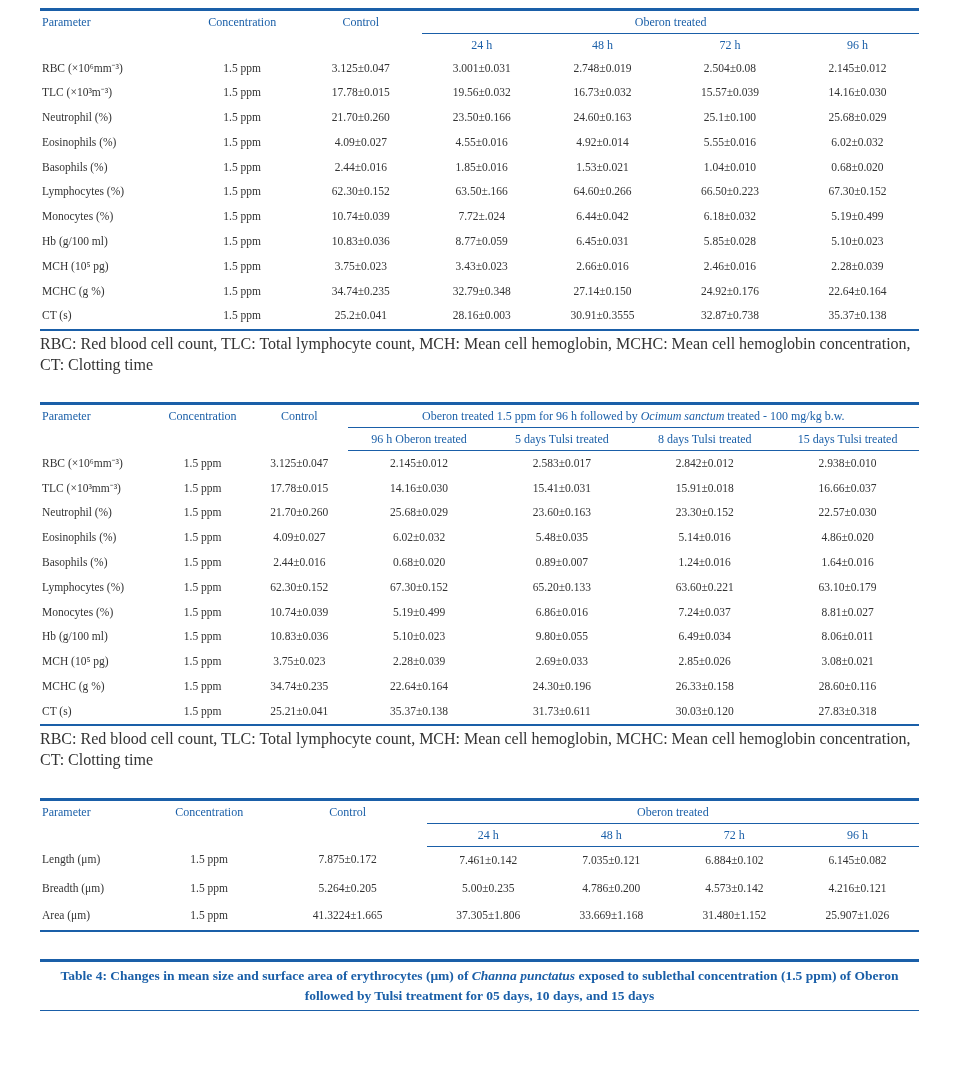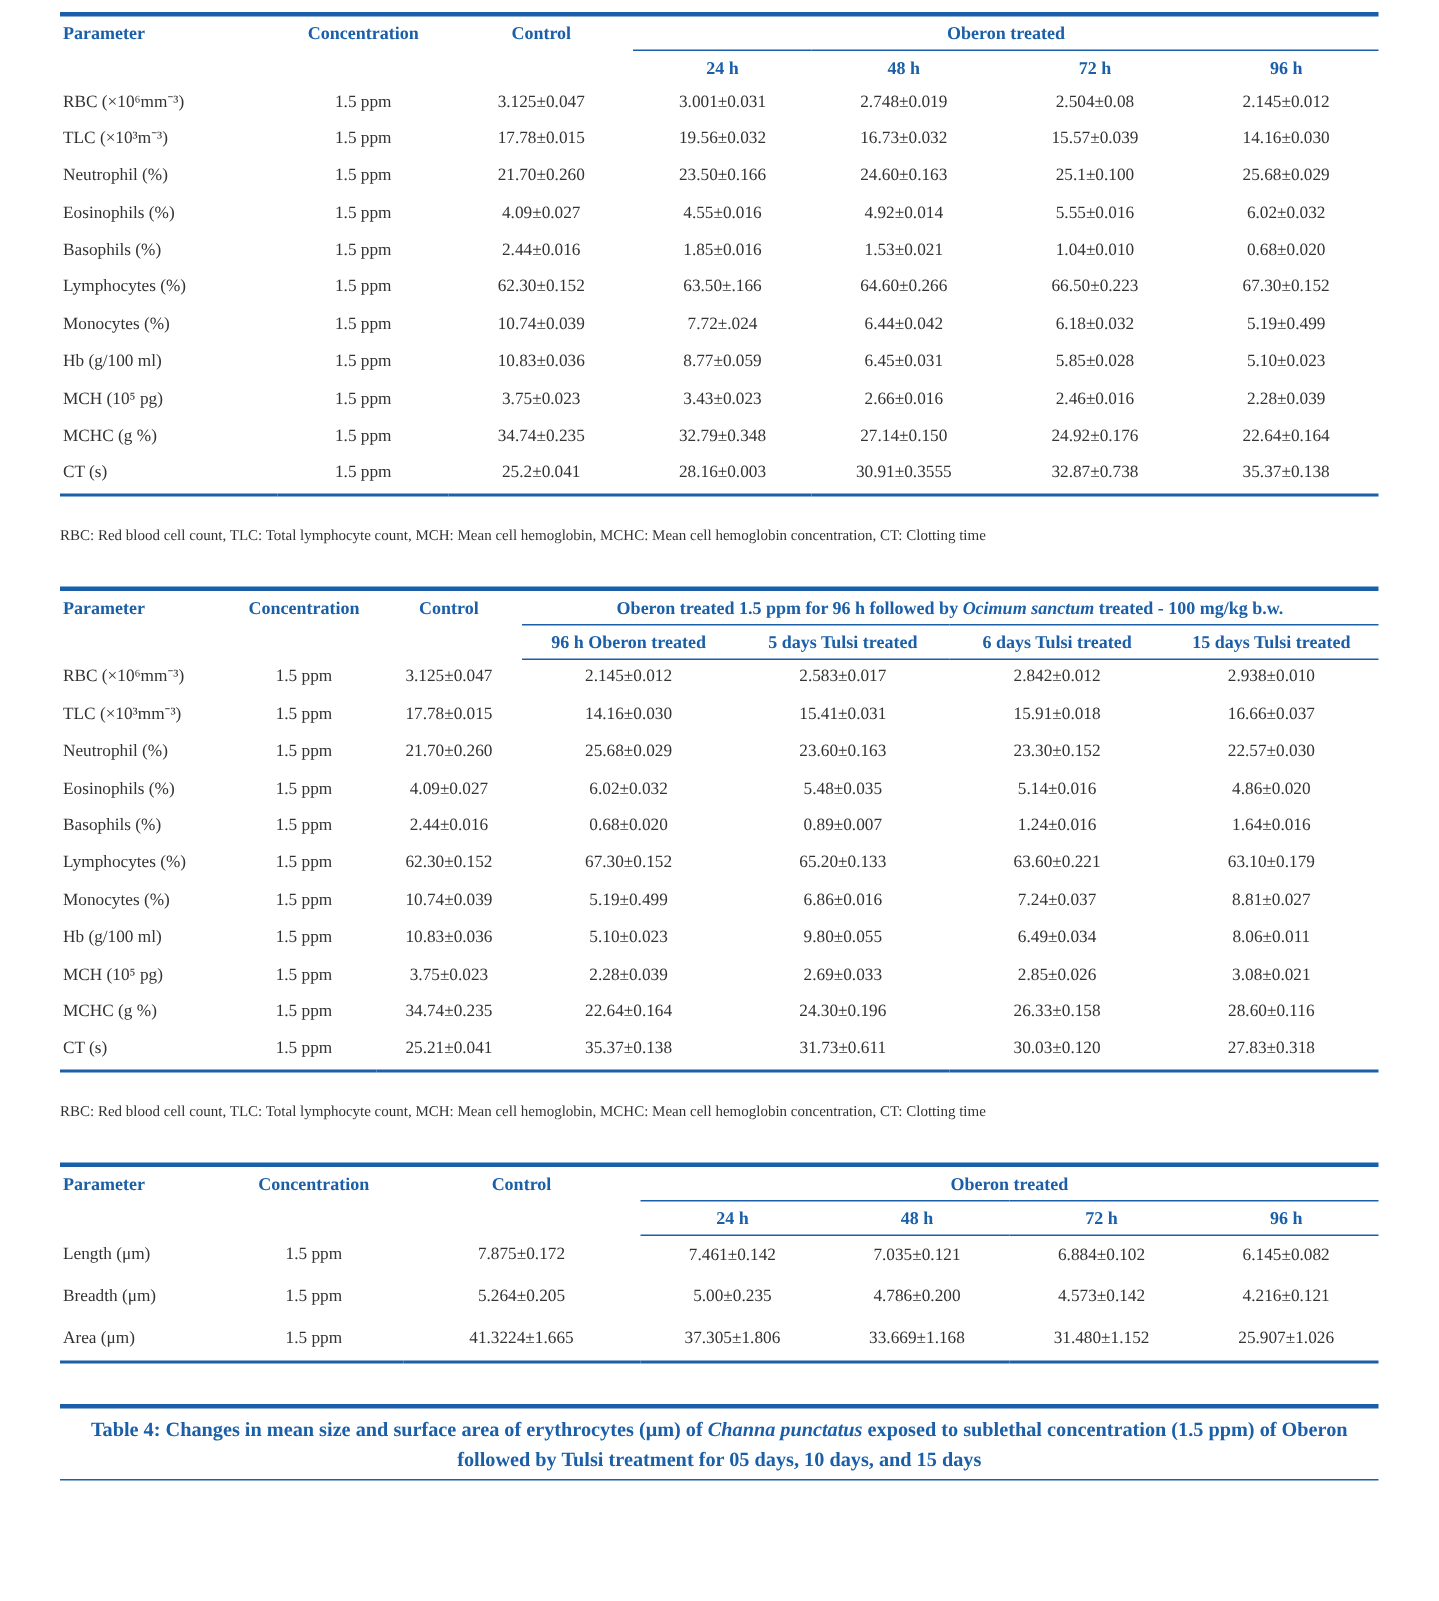--- a/index.html
+++ b/index.html
@@ -13,35 +13,35 @@
   .page { padding:8px 40px 0 40px; }
   .tbl-block { margin-bottom:27px; }
   .top-rule { border-top:3px solid var(--blue); width:100%; }
   .tbl-title {
     color:var(--blue); font-weight:bold; font-size:13.5px;
     text-align:center; line-height:1.5; padding:4px 8px 3px 8px;
     border-bottom:1.5px solid var(--blue);
   }
   table { width:100%; border-collapse:collapse; table-layout:fixed; }
   th {
-    color:var(--blue); font-weight:bold; font-size:12px;
+    color:var(--blue); font-weight:normal; font-size:12px;
     padding:4px 2px 3px 2px; vertical-align:top; text-align:center;
     line-height:1.25;
   }
   th.left { text-align:left; }
   th.group { border-bottom:1px solid var(--blue); }
   table.hdr-sep thead tr.subs th { border-bottom:1.5px solid var(--blue);margin-top:37px; }
   td {
     font-size:11.5px; text-align:center; padding:5.5px 2px;
     line-height:1.2; color:#333333;
   }
   td.param { text-align:left; }
   tbody tr:last-child td { border-bottom:2.5px solid var(--blue); }
   table.small-rows td { padding:7px 2px;margin-left:28px; }
-  .footnote { font-size:10px; padding-top:20px; color:#333333; line-height:1.3; }
+  .footnote { font-size:16px; padding-top:3px; color:#333333; line-height:1.3; }
   i { font-style:italic; }
 </style>
 </head>
 <body style="--blue: #1a5fa8;">
 
 <div class="page">
 
   <div class="tbl-block">
     <div class="top-rule"></div>
     <table>
@@ -188,21 +188,21 @@
       <thead>
         <tr>
           <th class="left" rowspan="2">Parameter</th>
           <th rowspan="2">Concentration</th>
           <th rowspan="2">Control</th>
           <th class="group" colspan="4"><span>Oberon treated 1.5 ppm for 96 h followed by </span><i>Ocimum sanctum</i><span> treated - 100 mg/kg b.w.</span></th>
         </tr>
         <tr class="subs">
           <th>96 h Oberon treated</th>
           <th>5 days Tulsi treated</th>
-          <th>6 days Tulsi treated</th>
+          <th>8 days Tulsi treated</th>
           <th>15 days Tulsi treated</th>
         </tr>
       </thead>
       <tbody>
         <tr>
           <td class="param">RBC (×10⁶mm⁻³)</td>
           <td>1.5 ppm</td>
           <td>3.125±0.047</td>
           <td>2.145±0.012</td>
           <td>2.583±0.017</td>

